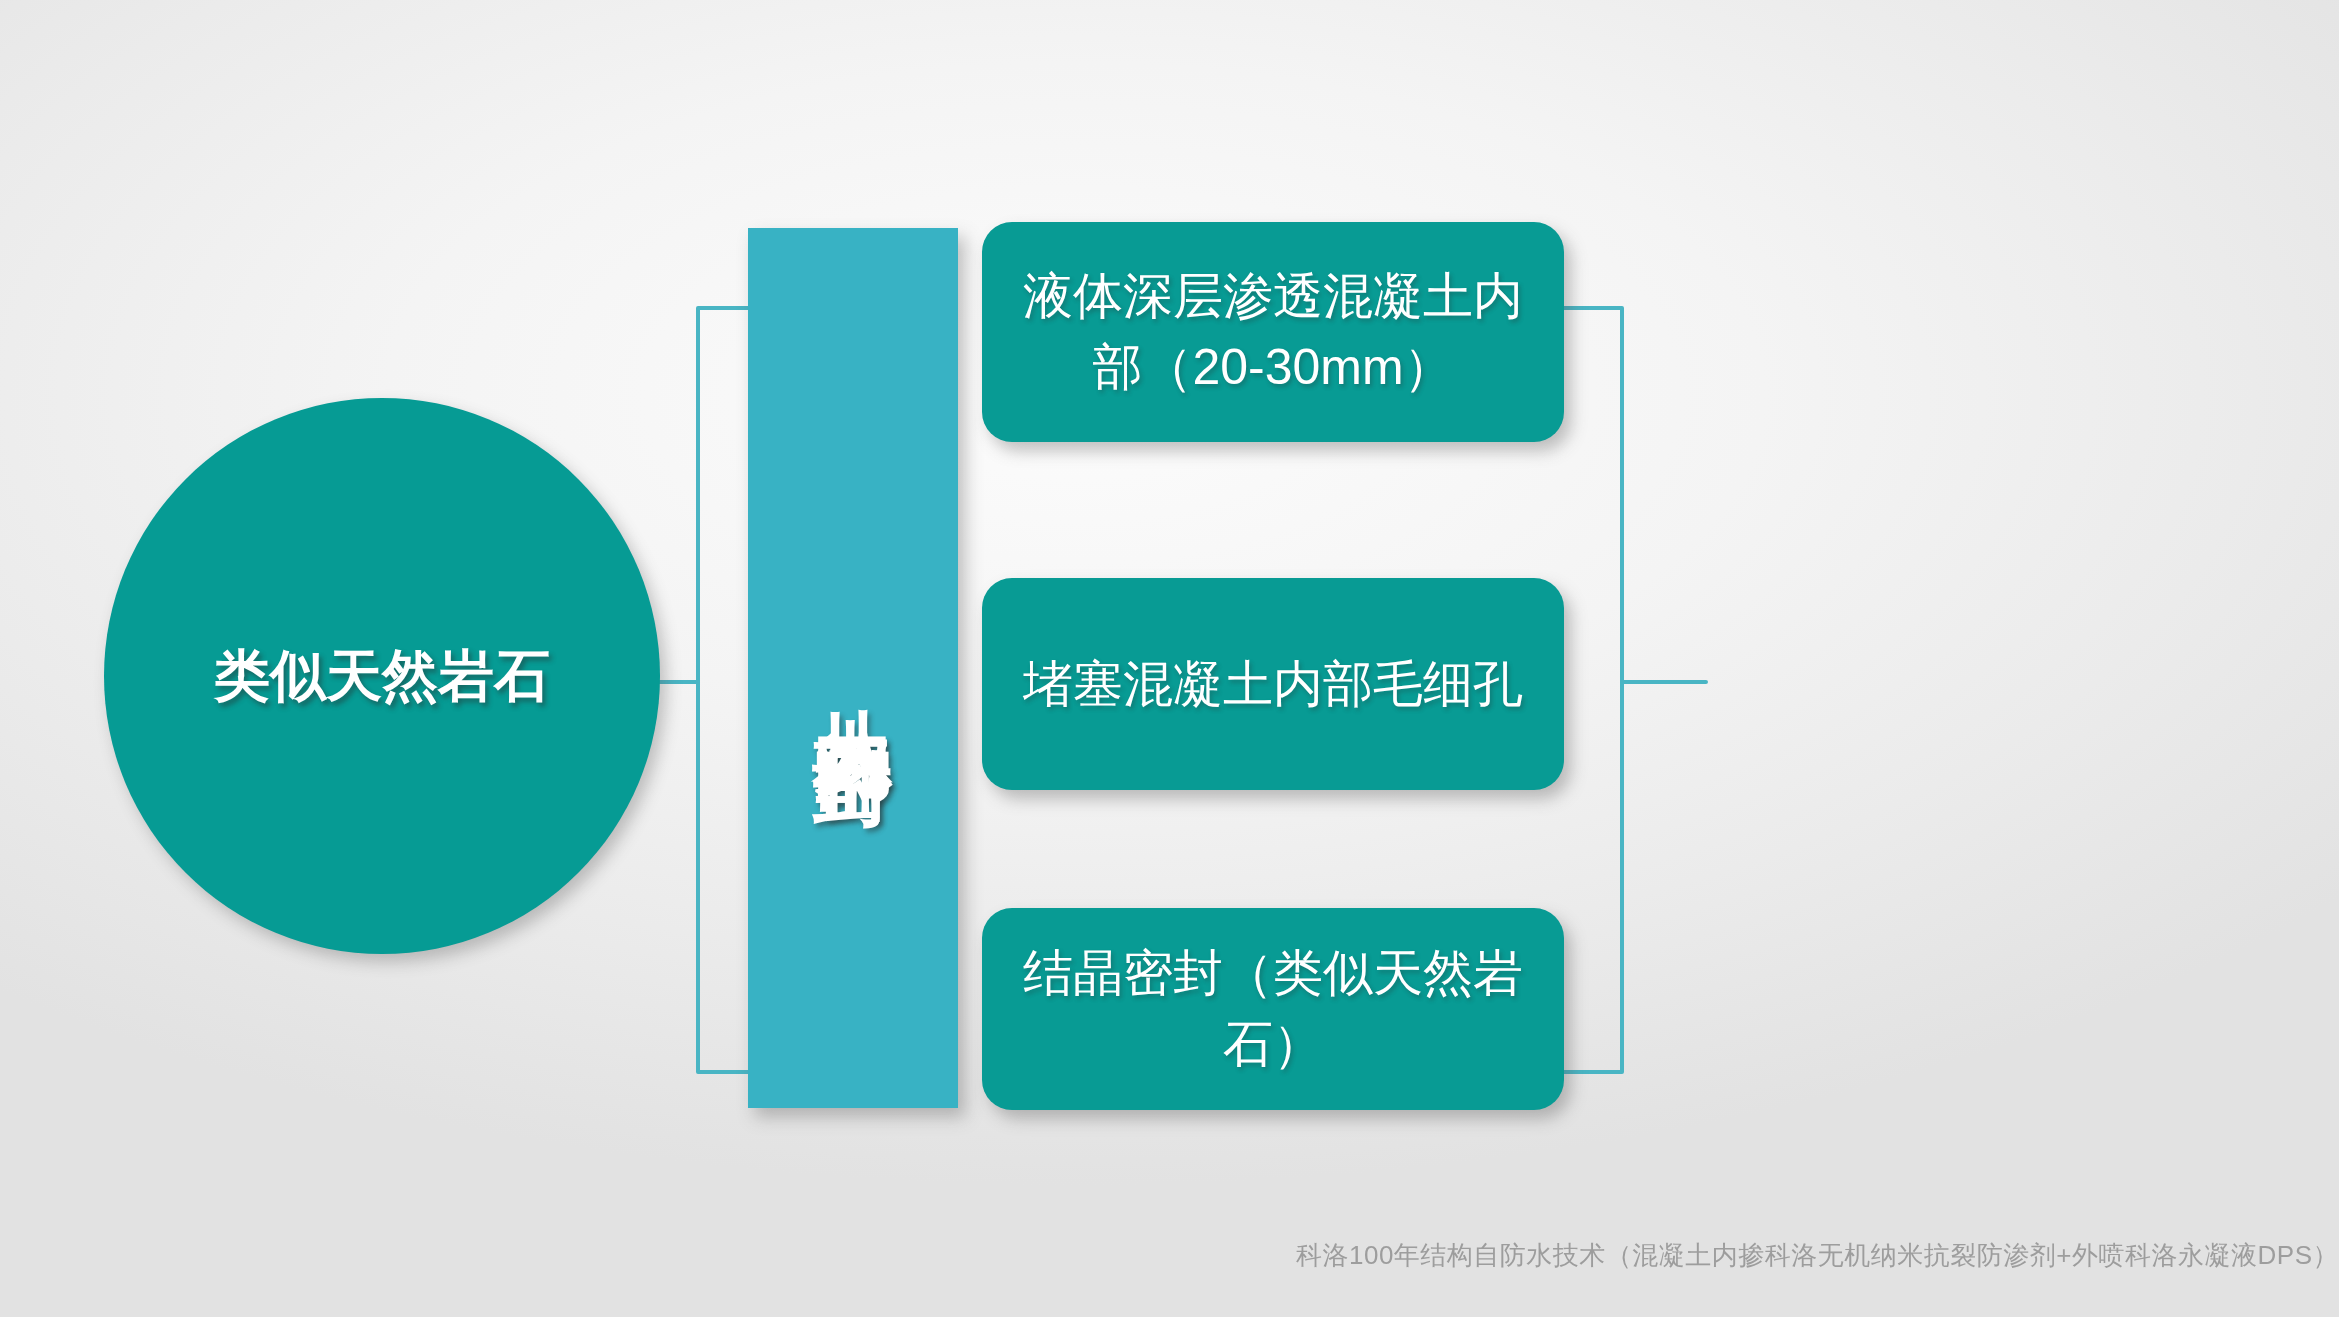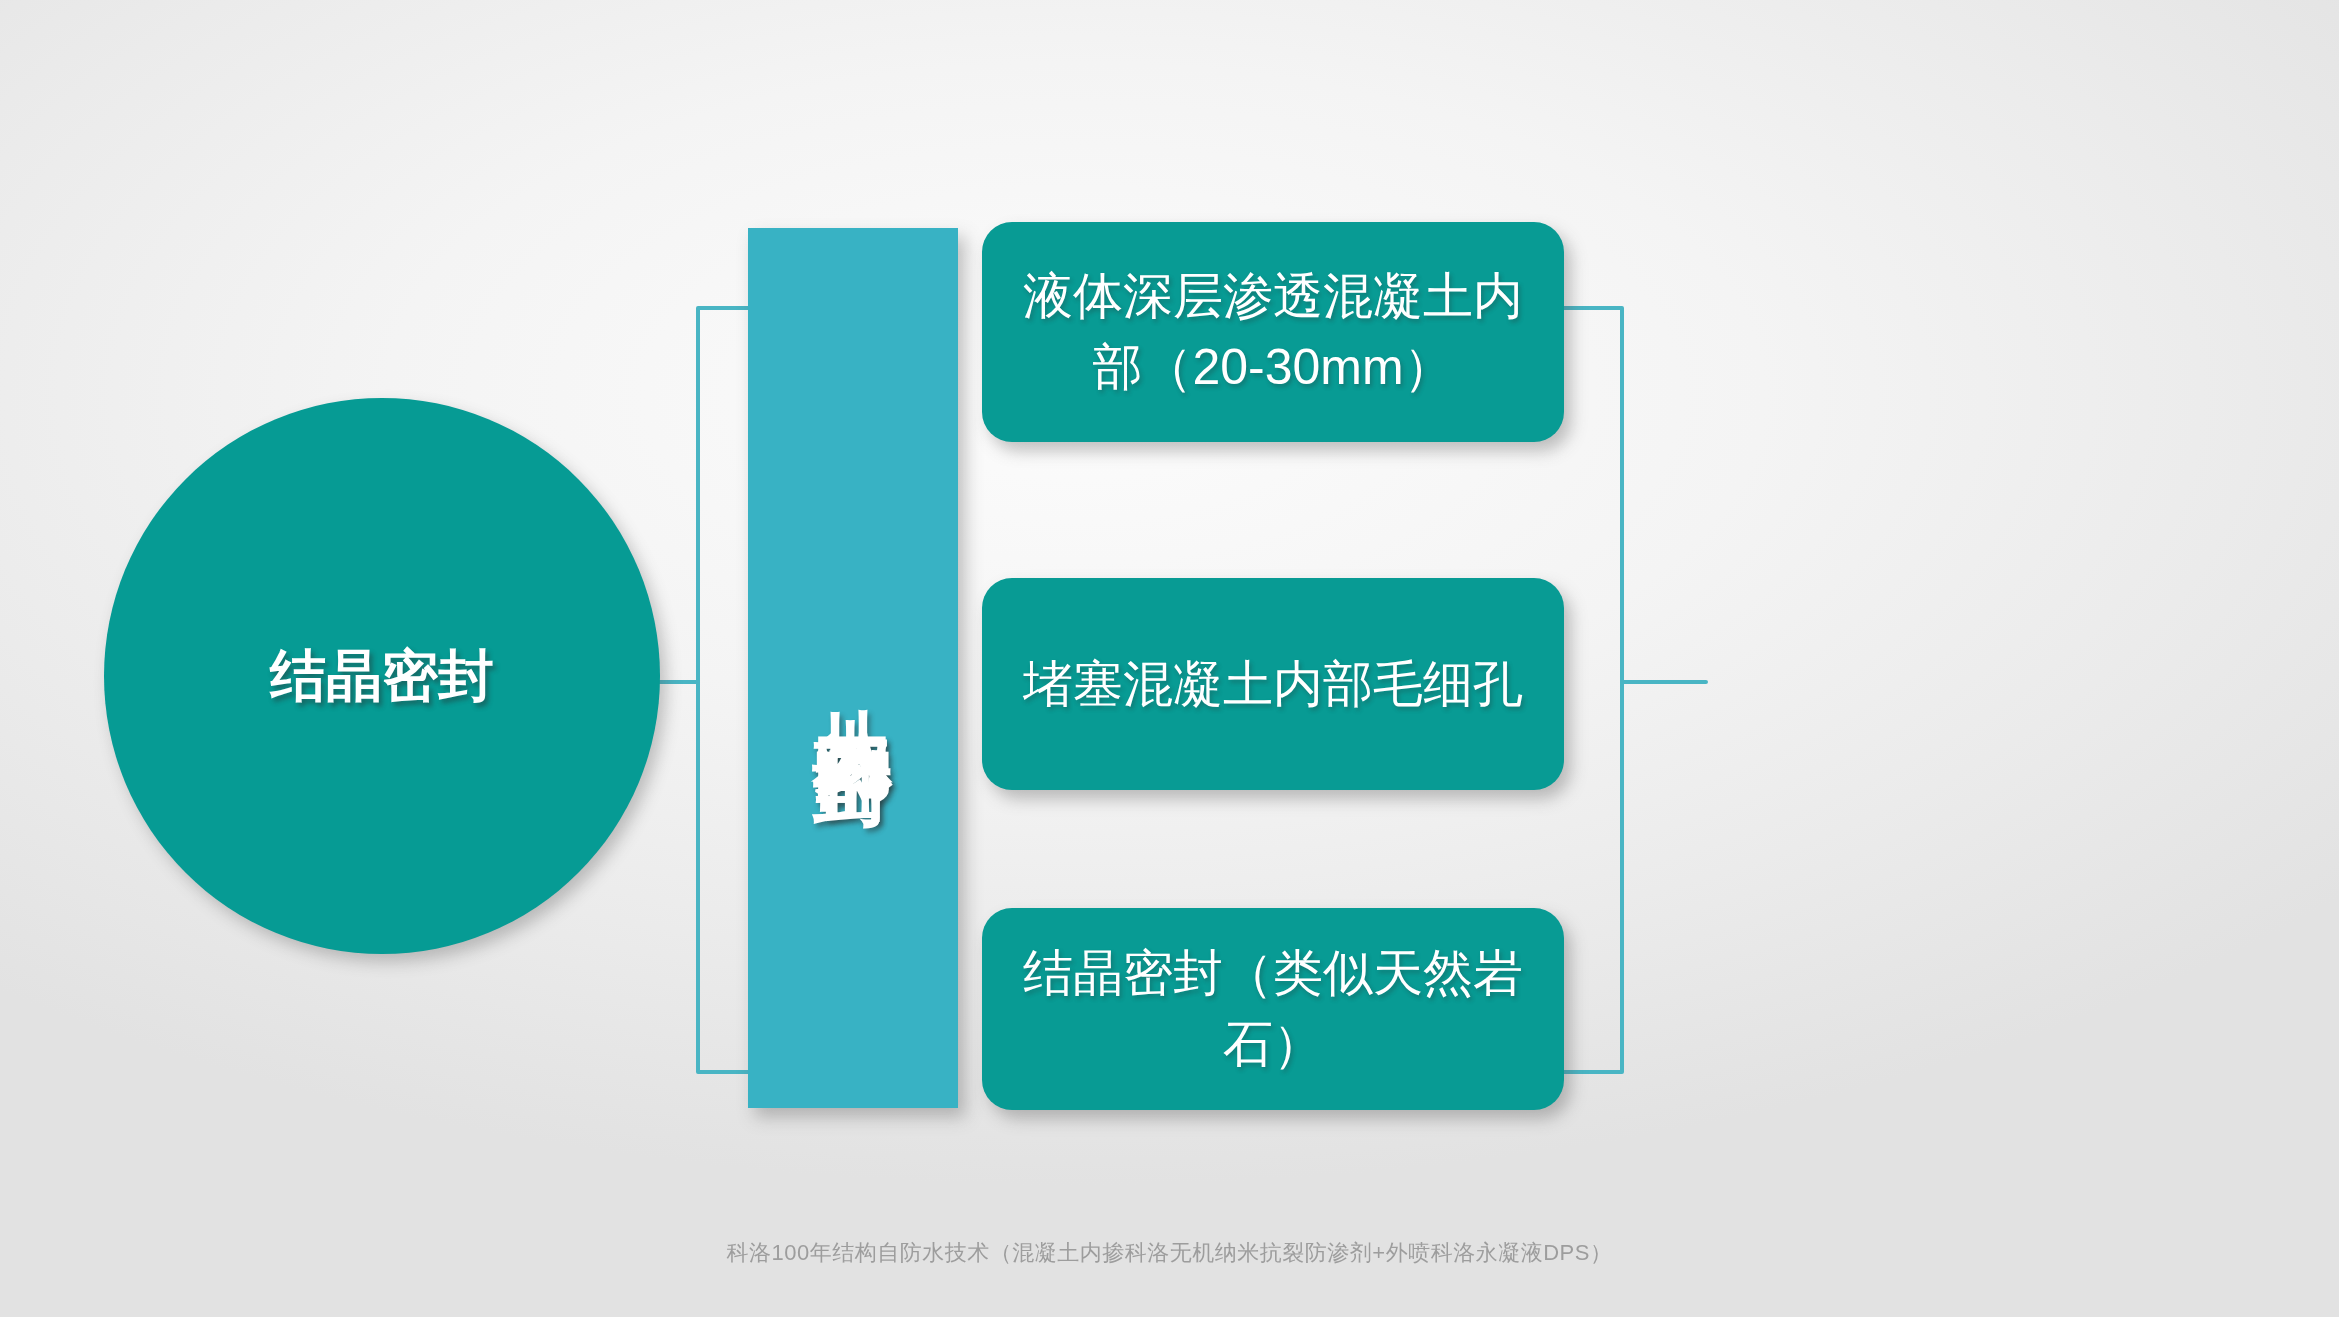--- a/index.html
+++ b/index.html
@@ -129,23 +129,23 @@
   #step-box-0 { top: 222px;  height: 220px; }
   #step-box-1 { top: 578px;  height: 212px; }
   #step-box-2 { top: 908px;  height: 202px; }
 
   
   #footer-caption {
     position: absolute;
     left: 0;
     right: 0;
     top: 1238px;
-    text-align: center;
+    text-align: right;
     color: #9d9d9d;
-    font-size: 22px;
+    font-size: 26px;
     letter-spacing: 0.5px;
   }
 
   #watermark {
     position: absolute;
     right: 40px;
     top: 1228px;
     font-size: 46px;
     color: #ffffff;
     font-weight: 400;
@@ -163,21 +163,21 @@
   <svg class="bracket" style="left:650px; top:300px; width:110px; height:780px;" viewBox="0 0 110 780" fill="none" xmlns="http://www.w3.org/2000/svg">
     <path d="M 108 8 L 48 8 L 48 382 L 2 382 L 48 382 L 48 772 L 108 772" stroke="#49B5C4" stroke-width="4" fill="none" stroke-linecap="round" stroke-linejoin="round"></path>
   </svg>
 
   <svg class="bracket" style="left:1560px; top:300px; width:150px; height:780px;" viewBox="0 0 150 780" fill="none" xmlns="http://www.w3.org/2000/svg">
     <path d="M 4 8 L 62 8 L 62 382 L 146 382 L 62 382 L 62 772 L 4 772" stroke="#49B5C4" stroke-width="4" fill="none" stroke-linecap="round" stroke-linejoin="round"></path>
   </svg>
 
   <div id="circle-left" class="circle">
     <div class="circle-text">
-      <div>结晶密封</div>
+      <div>类似天然岩石</div>
     </div>
   </div>
 
   <div id="vertical-bar">
     <div class="vbar-text">从内部密封</div>
   </div>
 
   <div id="step-box-0" class="step-box">
     <div class="step-text">液体深层渗透混凝土内部（20-30mm）</div>
   </div>

